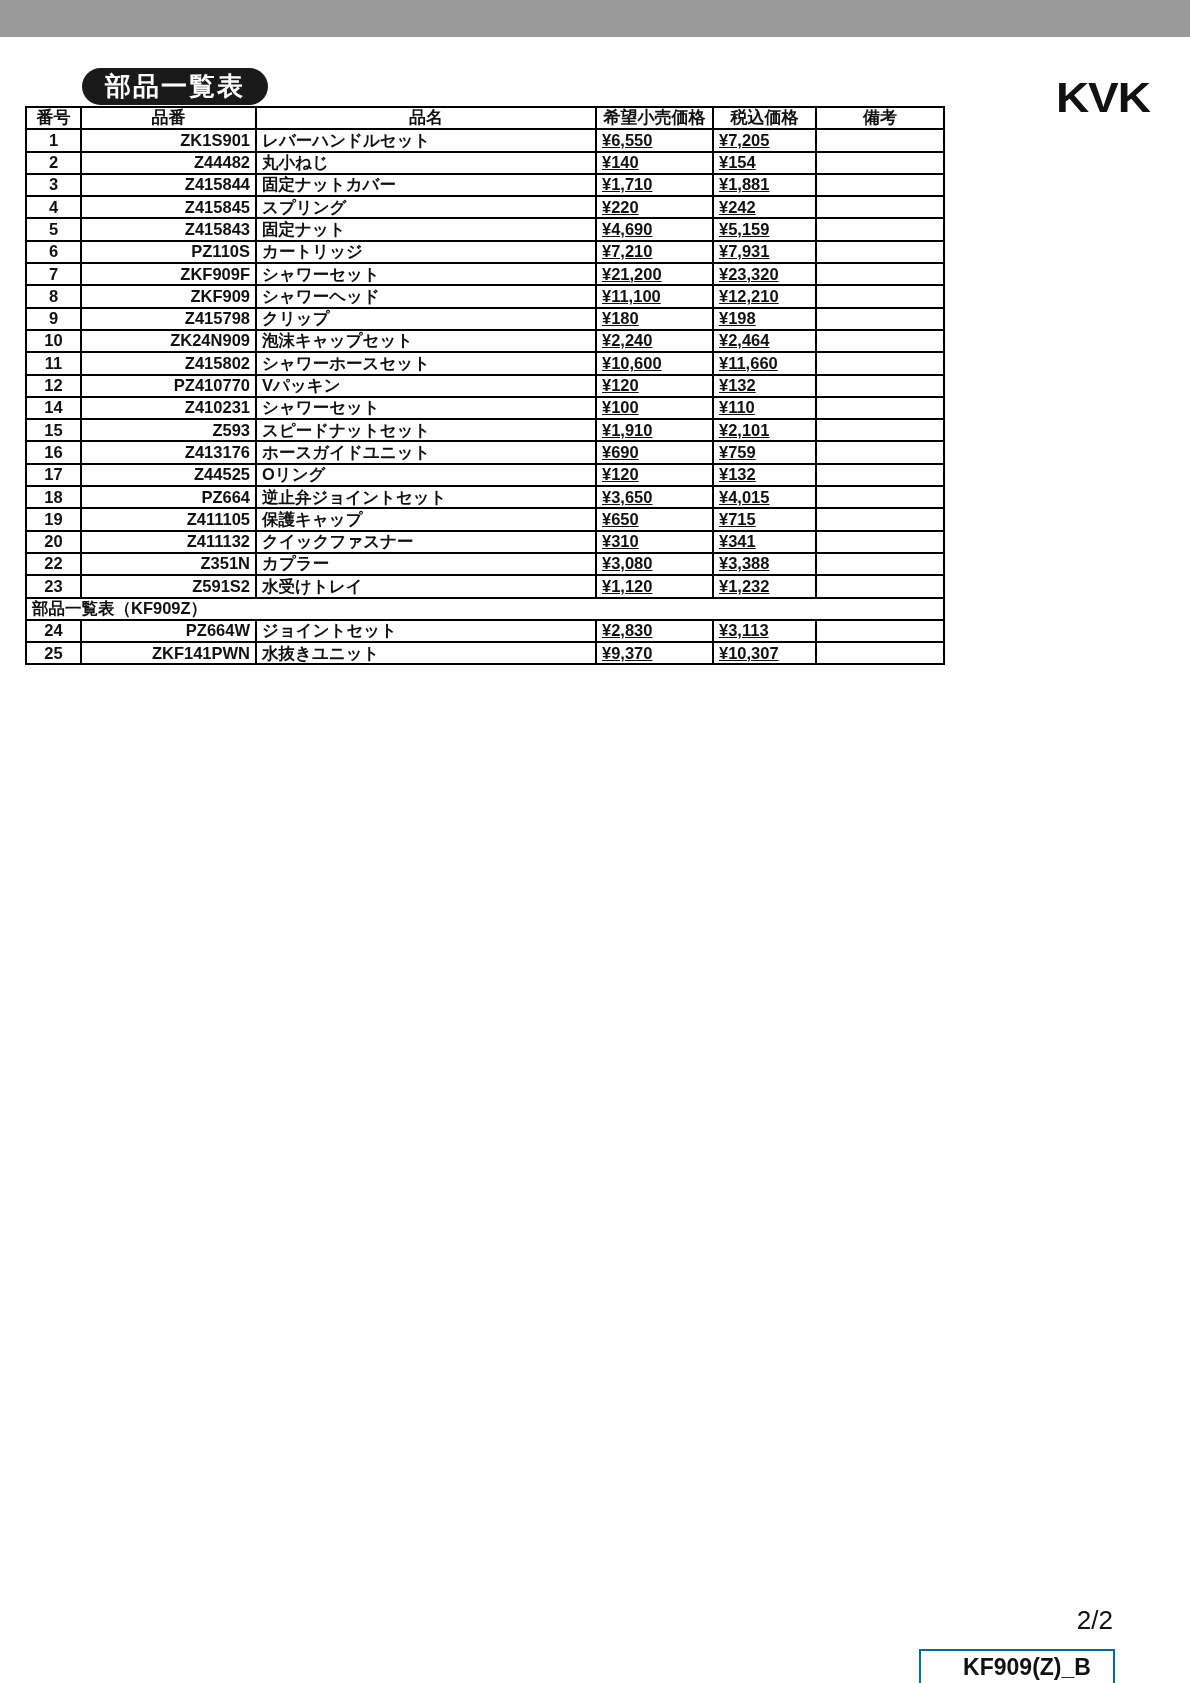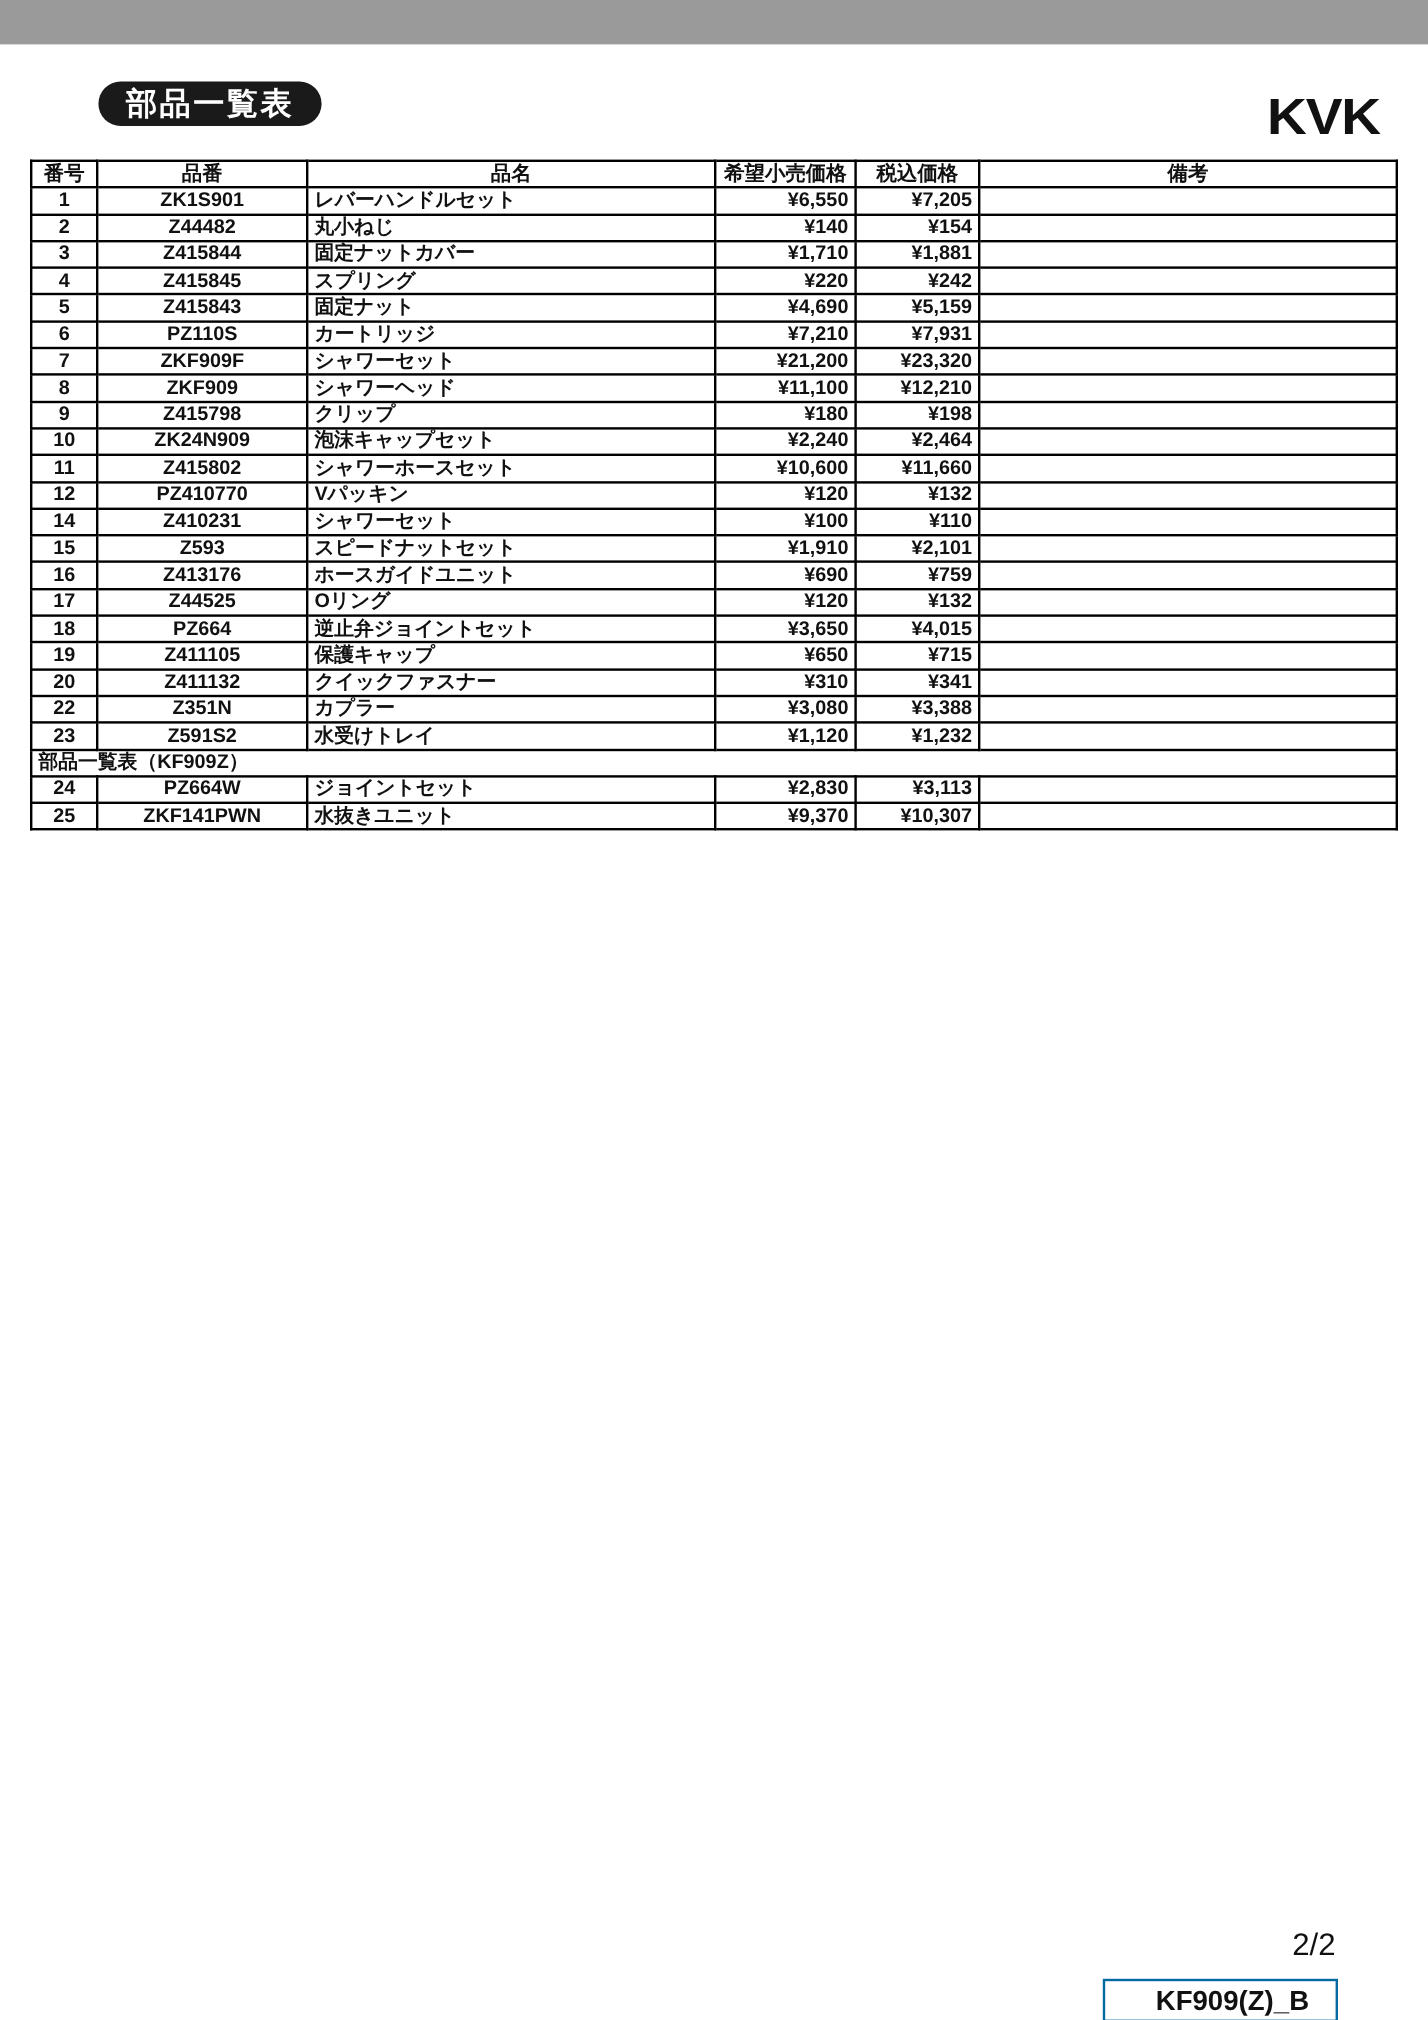--- a/index.html
+++ b/index.html
@@ -24,40 +24,40 @@
   }
   
   .logo{
     position:absolute;top:33px;right:40px;
     font-size:46px;font-weight:bold;
     letter-spacing:-1px;
     transform:scaleY(0.92);
   }
   
   table.parts{
-    position:absolute;left:25px;top:96px;
-    width:1140px;
+    position:absolute;left:25px;top:69px;
+    width:920px;
     border-collapse:collapse;
     table-layout:fixed;
   }
   table.parts th, table.parts td{
     border:2px solid #000;
     font-weight:bold;
     font-size:16.5px;
     line-height:1.05;
     height:20.3px;
     padding:0 5px;
     white-space:nowrap;
     overflow:hidden;
   }
   table.parts th{text-align:center;font-size:17px;padding:0 2px;}
   td.c-no{text-align:center;}
-  td.c-code{text-align:center;}
+  td.c-code{text-align:right;}
   td.c-name{text-align:left;}
-  td.c-price{text-align:right;padding-right:6px;}
+  td.c-price{text-align:left;padding-right:6px;text-decoration:underline;}
   td.c-note{}
   td.c-section{text-align:left;padding-left:48px;font-size:17px;}
   
   .page-number{
     position:absolute;top:1568px;right:77px;
     font-size:26px;font-weight:normal;
   }
   .doc-code-box{
     position:absolute;top:1612px;right:75px;
     width:172px;height:32px;

